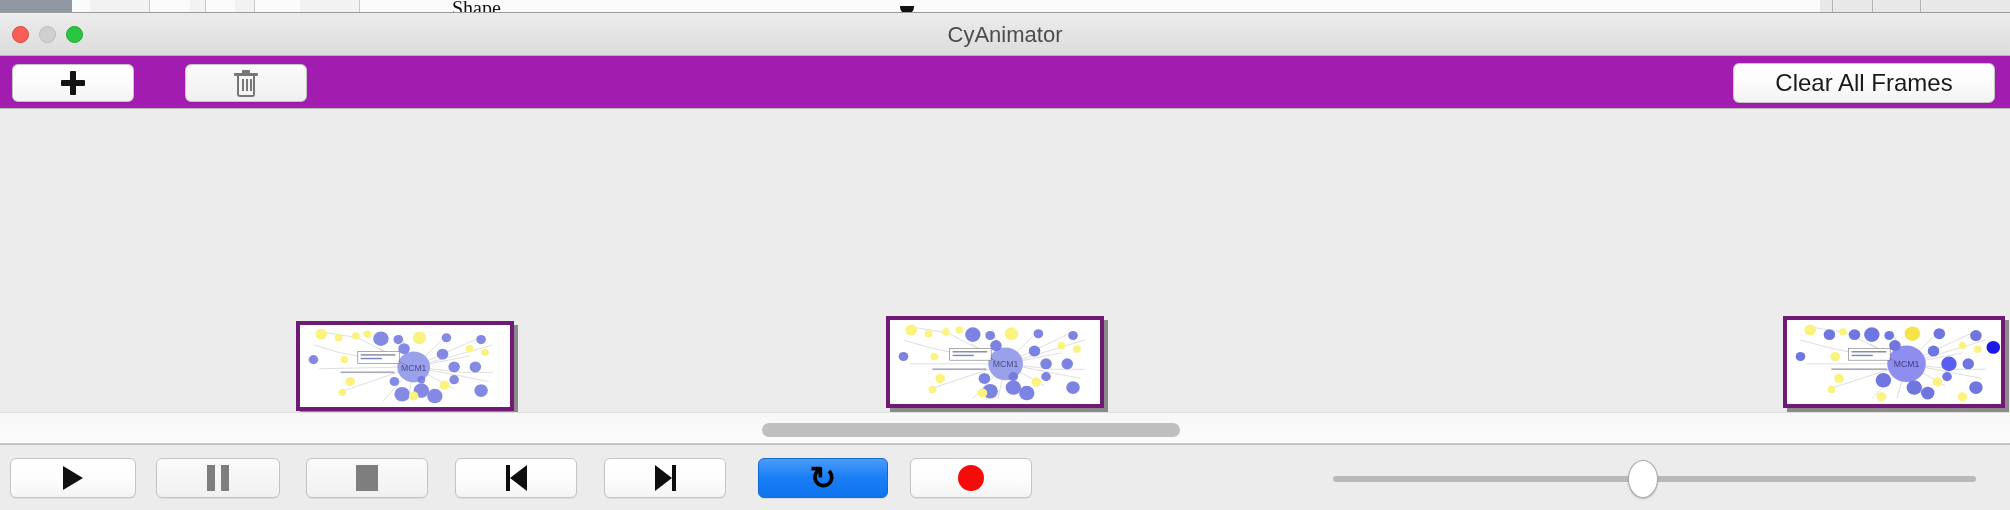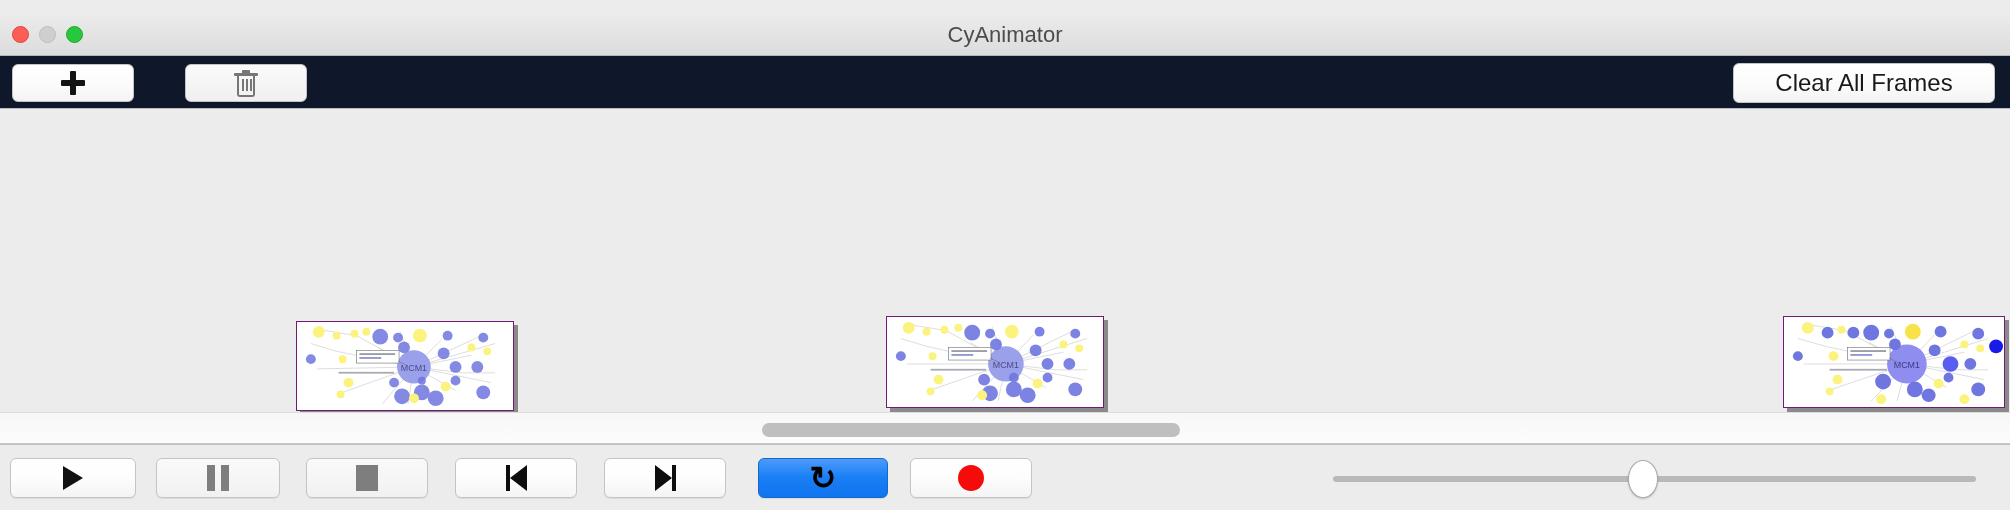--- a/index.html
+++ b/index.html
@@ -42,21 +42,21 @@
   .dot.max    { background: #29c73f; border: 1px solid #1eaa2c; }
   .win-title {
     position: absolute; left: 0; top: 0; width: 2010px; height: 43px;
     line-height: 43px; text-align: center;
     font-size: 22px; color: #4c4c4c;
   }
 
   
   .toolbar {
     position: absolute; left: 0; top: 56px; width: 2010px; height: 53px;
-    background: #0f172a; border-bottom: 1px solid #bdbdbd;
+    background: #a21caf; border-bottom: 1px solid #bdbdbd;
   }
   .btn {
     position: absolute;
     background: linear-gradient(to bottom,#ffffff 0%,#fbfbfb 55%,#f3f3f3 100%);
     border: 1px solid #c4c4c4; border-radius: 6px;
     box-shadow: 0 1px 1px rgba(0,0,0,0.07);
     display: flex; align-items: center; justify-content: center;
     cursor: default; font-size: 22px; color: #1a1a1a;
   }
   .btn.dim { background: linear-gradient(to bottom,#fafafa,#f0f0f0); }
@@ -84,21 +84,21 @@
   
   .timeline {
     position: absolute; left: 0; top: 109px; width: 2010px; height: 303px;
     background: #ececec; overflow: hidden;
   }
   .frame-shadow {
     position:absolute; left:4px; top:4px; width:100%; height:100%;
     background:#8a8a8a;
   }
   .frame-inner {
-    position: relative; background:#3b82f6; border:1px solid #701a75; overflow:hidden;text-align:center;
+    position: relative; background:#3b82f6; border:4px solid #701a75; overflow:hidden;text-align:center;
   }
   .fr1 { left: 296px; top: 212px; width: 218px; height: 90px; }
   .fr2 { left: 886px; top: 207px; width: 218px; height: 92px; }
   .fr3 { left: 1783px; top: 207px; width: 222px; height: 92px; }
 
   
   .net { position:absolute; inset:0; background:#fff; }
   .net svg { display:block; width:100%; height:100%; }
 
   
@@ -167,20 +167,34 @@
     position:absolute; left: 295px; top: -16px; width: 30px; height: 38px;
     background: #ffffff; border:1px solid #a8a8a8; border-radius: 50%;
     box-shadow: 0 1px 2px rgba(0,0,0,0.22);
   }
 </style>
 </head>
 <body>
 
 <div id="app">
 
+  <div class="bg-window">
+    <div class="bg-dark"></div>
+    <div class="bg-chunk" style="left:90px;width:60px;"></div>
+    <div class="bg-chunk" style="left:190px;width:16px;"></div>
+    <div class="bg-chunk" style="left:235px;width:20px;"></div>
+    <div class="bg-chunk" style="left:300px;width:60px;"></div>
+    <div class="bg-text">Shape</div>
+    <div class="bg-blob"></div>
+    <div class="bg-tabs">
+      <div class="bg-tab-line" style="left:12px"></div>
+      <div class="bg-tab-line" style="left:52px"></div>
+      <div class="bg-tab-line" style="left:100px"></div>
+    </div>
+  </div>
 
   <div class="titlebar">
     <div class="win-dots">
       <div class="dot close"></div>
       <div class="dot min"></div>
       <div class="dot max"></div>
     </div>
     <div class="win-title">CyAnimator</div>
   </div>
 

